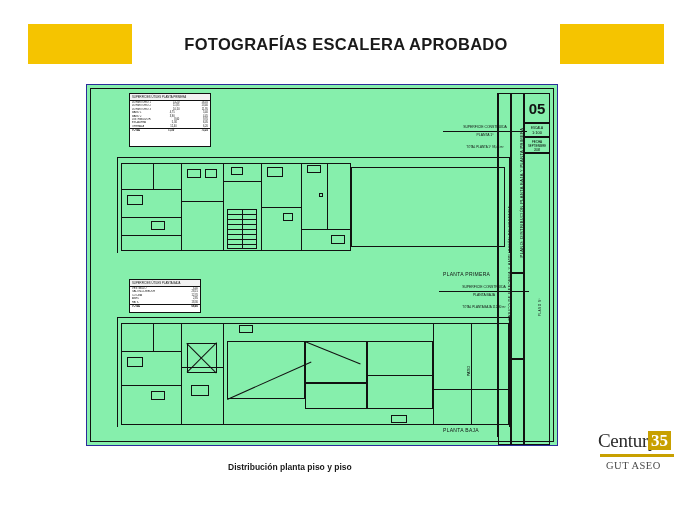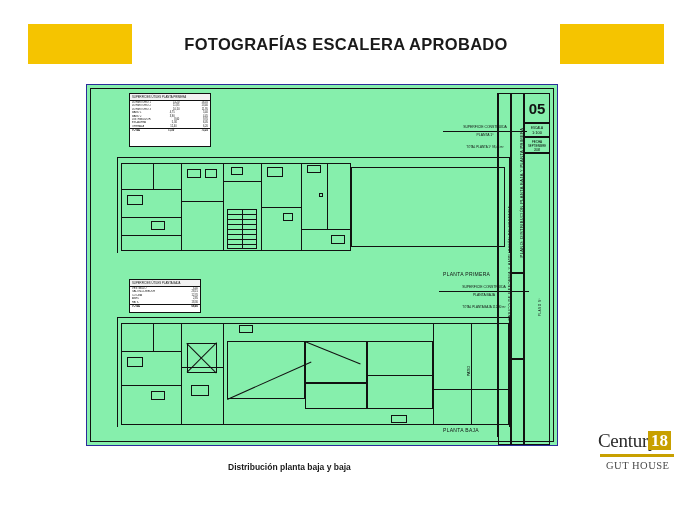--- a/index.html
+++ b/index.html
@@ -475,20 +475,20 @@
       <div style="position:absolute; left:386px; top:262px; width:10px; height:40px;">
         <span style="display:inline-block; transform:rotate(-90deg); transform-origin:center center; font-size:3.6px; white-space:nowrap; position:absolute; left:-13px; top:18px;">PATIO</span>
       </div>
     </div>
 
     <div class="plan-name" style="left:352px; top:338px;">PLANTA BAJA</div>
 
   </div>
 </div>
 
-<div class="caption">Distribución planta baja y baja</div>
+<div class="caption">Distribución planta piso y piso</div>
 
 <div class="logo">
   <div class="logo-century">Century</div>
-  <div class="logo-21">18</div>
+  <div class="logo-21">35</div>
   <div class="logo-bar"></div>
-  <div class="logo-sub">GUT HOUSE</div>
+  <div class="logo-sub">GUT ASEO</div>
 </div>
 
 </body></html>

